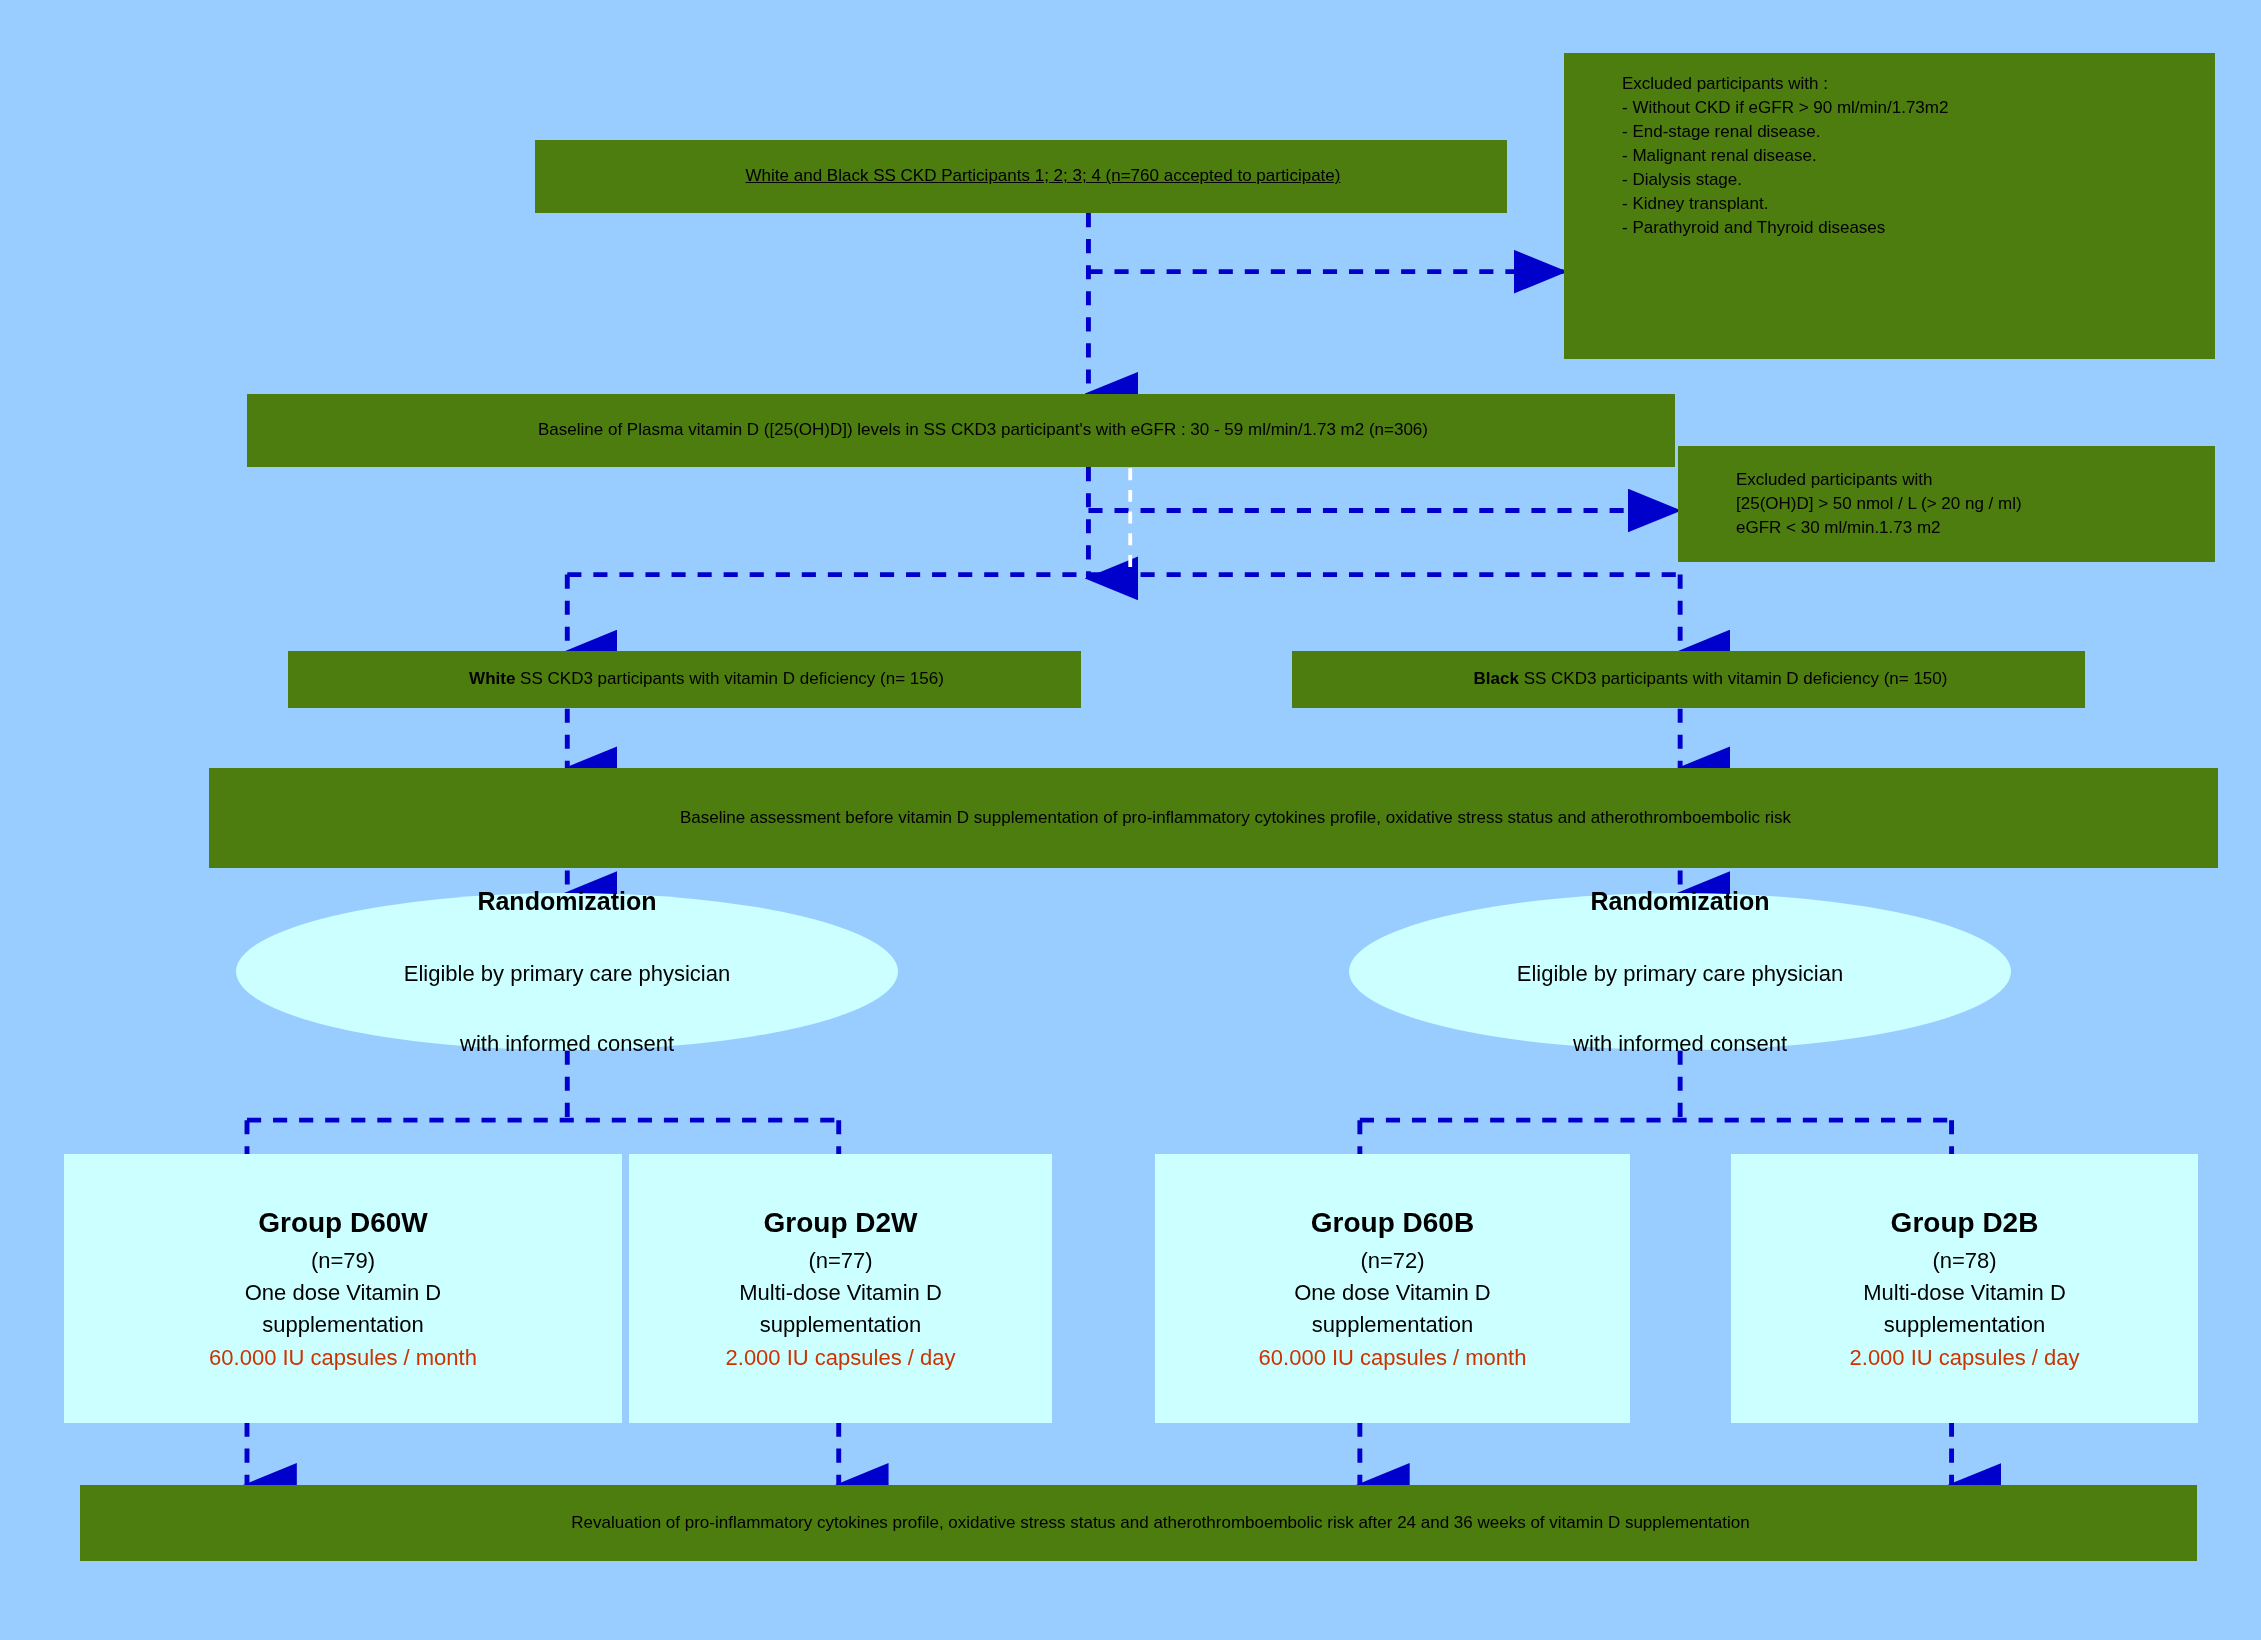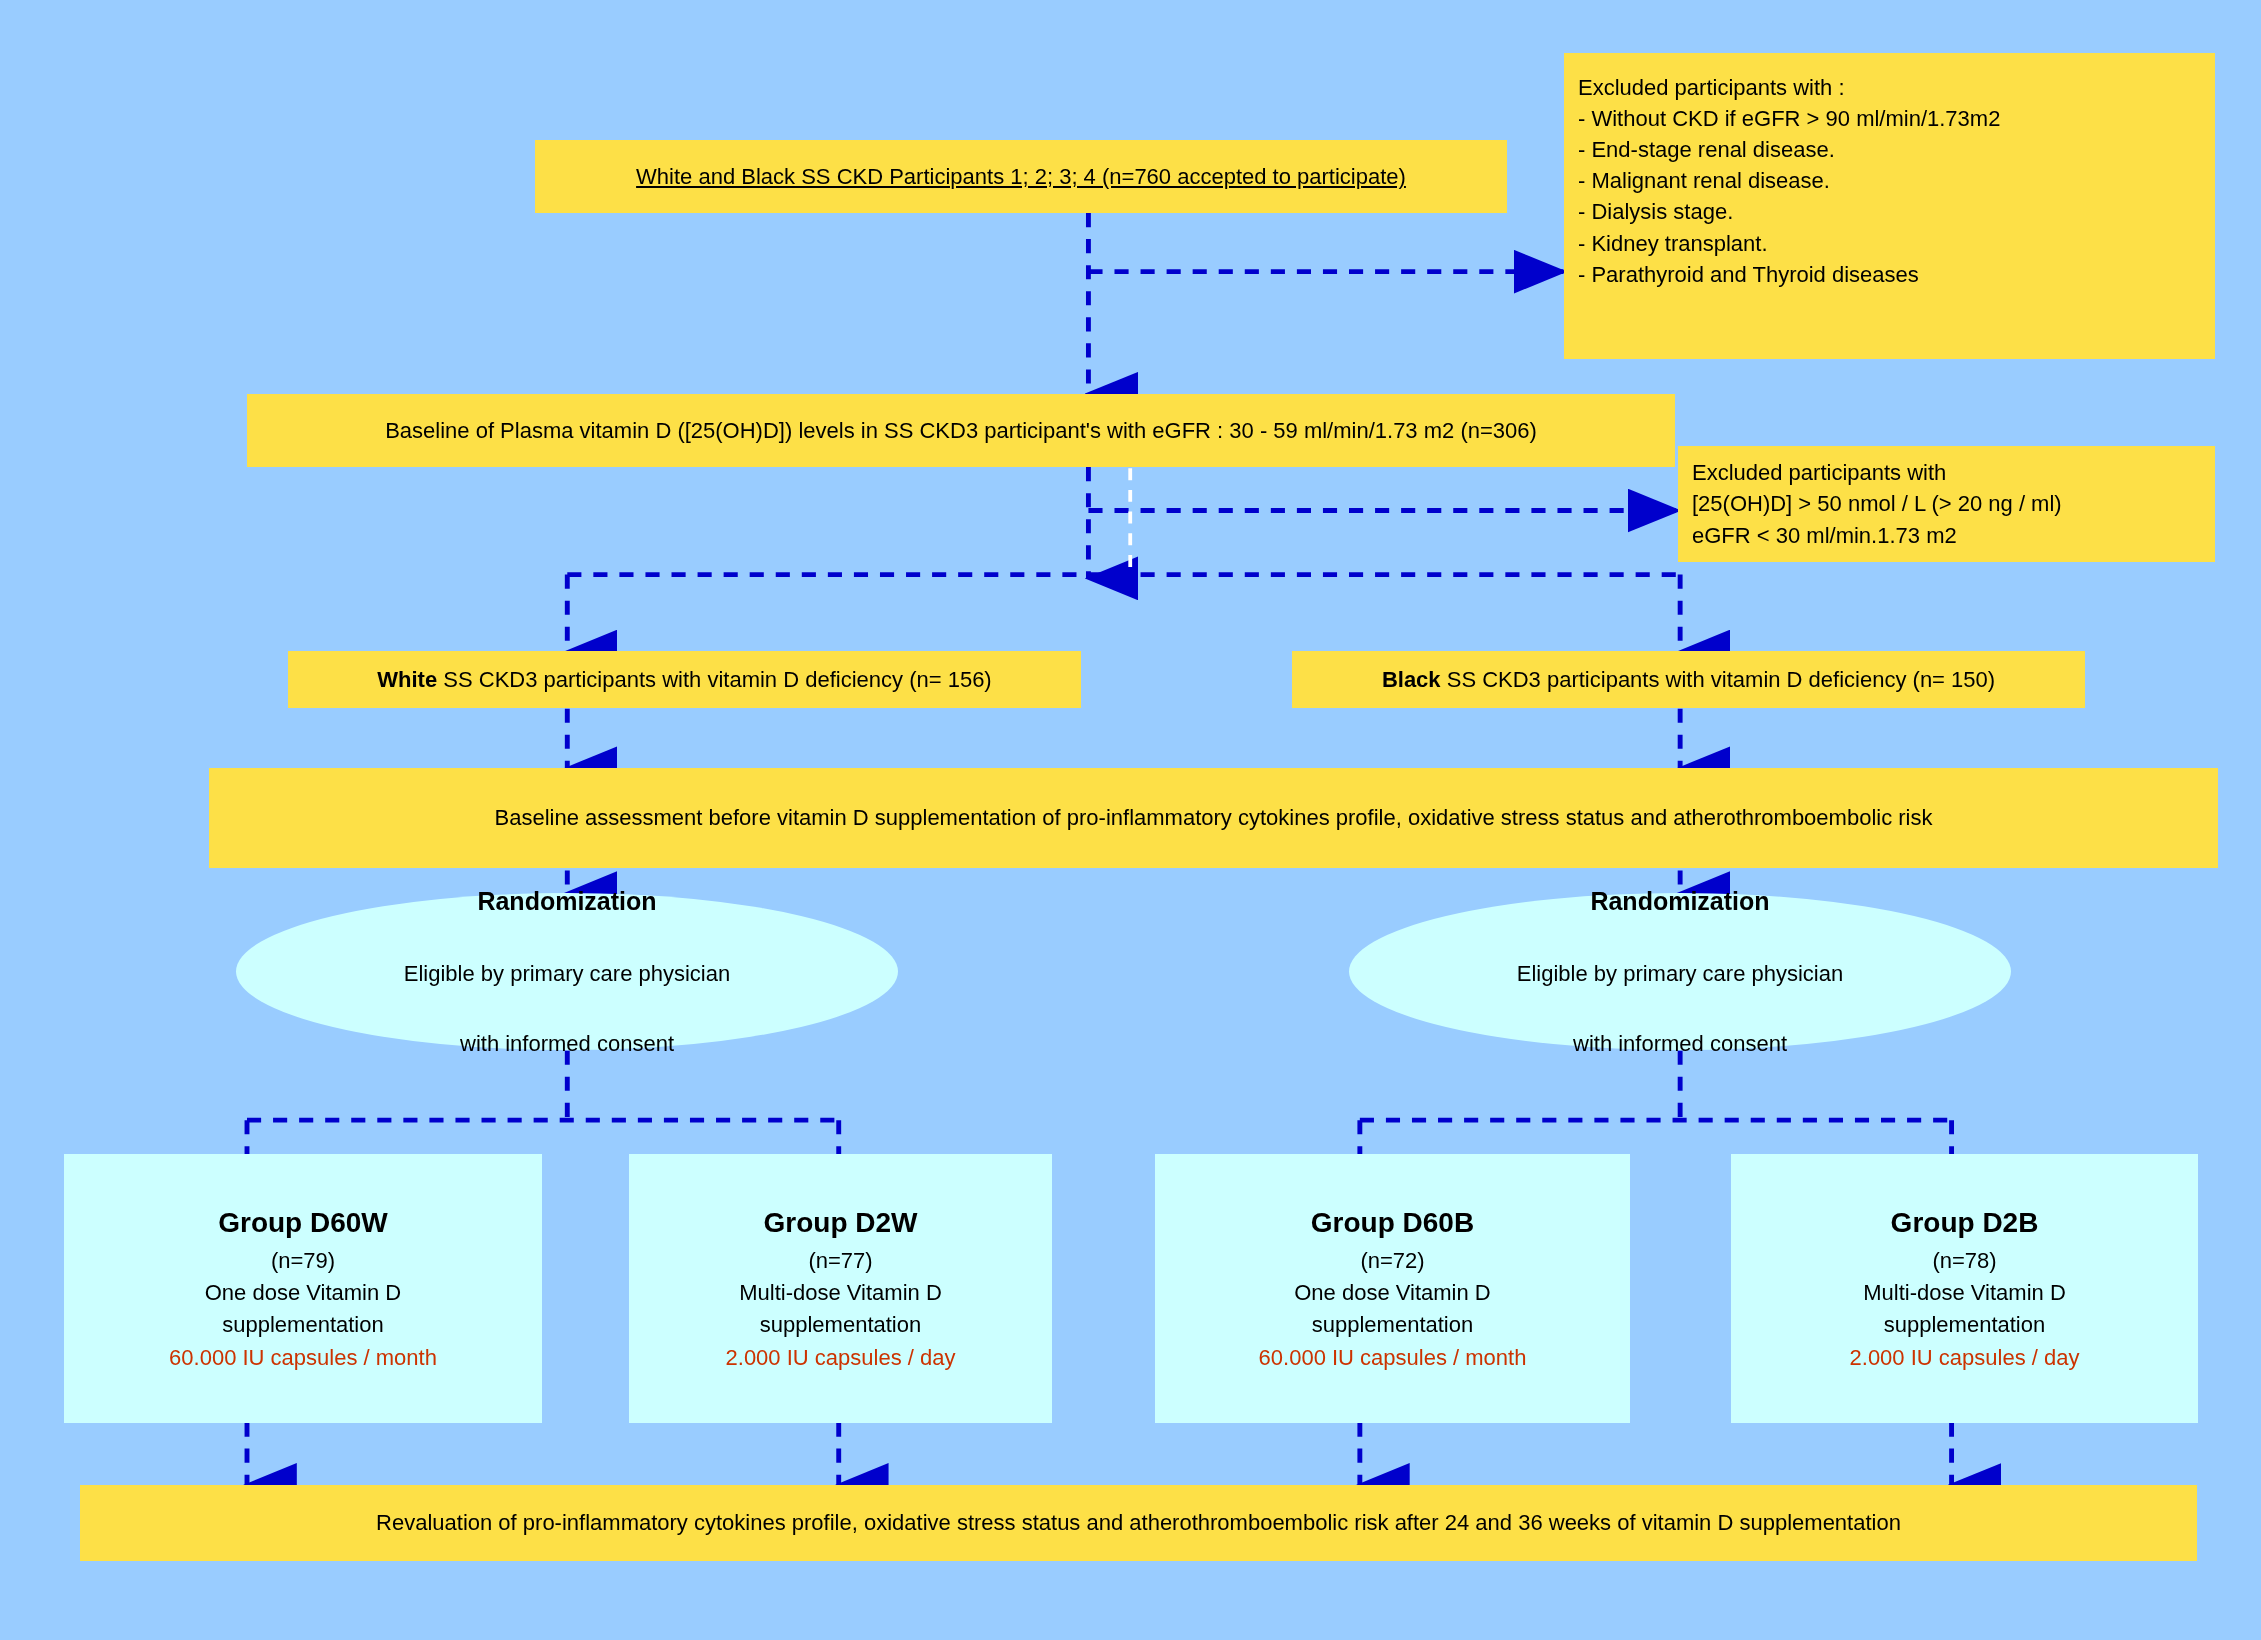--- a/index.html
+++ b/index.html
@@ -6,28 +6,29 @@
   #root{
     position:relative;
     width:2261px;height:1641px;
     background:#99CCFF;
     font-family:"Liberation Sans", sans-serif;
     color:#000000;
     overflow:hidden;
   }
   .box{
     position:absolute;
-    background:#fde047;
+    background:#4d7c0f;
     box-sizing:border-box;
     display:flex;
     align-items:center;
     justify-content:center;
     text-align:center;
     line-height:1.42;
-    font-size:22px;
+    font-size:17px;
+    padding-left:44px;
   }
   .box.left{justify-content:flex-start;text-align:left;}
   .box .pad{padding:0 14px;width:100%;}
   .ellipse{
     position:absolute;
     background:#CCFFFF;
     border-radius:50%;
     display:flex;
     flex-direction:column;
     align-items:center;
@@ -148,21 +149,21 @@
     <div>Eligible by primary care physician</div>
     <div>with informed consent</div>
   </div>
 
   <div class="ellipse" style="left:1349px;top:893px;width:662px;height:157px;">
     <div class="ttl">Randomization</div>
     <div>Eligible by primary care physician</div>
     <div>with informed consent</div>
   </div>
 
-  <div class="grp" style="left:64px;top:1154px;width:478px;height:269px;">
+  <div class="grp" style="left:64px;top:1154px;width:558px;height:269px;">
     <div class="gname">Group D60W</div>
     <div>(n=79)</div>
     <div>One dose Vitamin D</div>
     <div>supplementation</div>
     <div class="dose">60.000 IU capsules / month</div>
   </div>
 
   <div class="grp" style="left:629px;top:1154px;width:423px;height:269px;">
     <div class="gname">Group D2W</div>
     <div>(n=77)</div>

